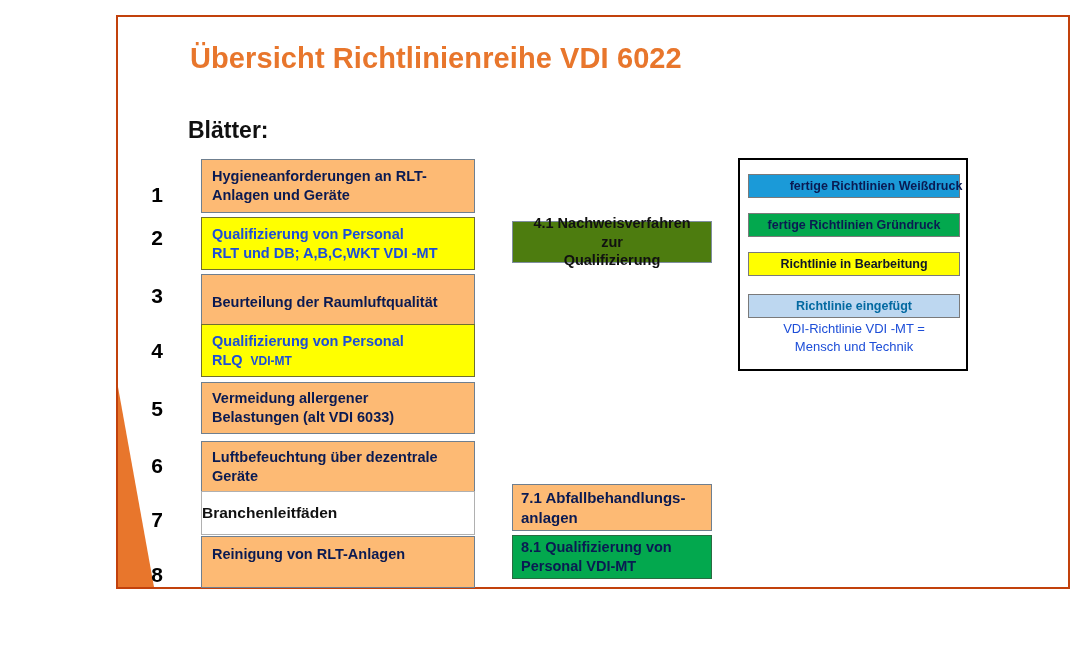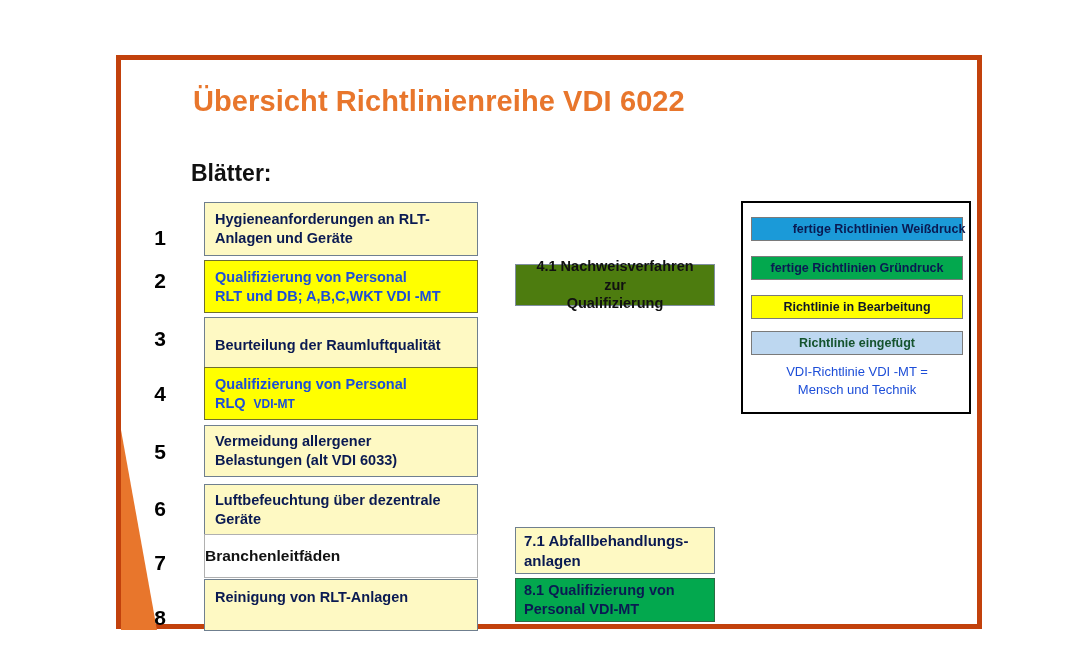--- a/index.html
+++ b/index.html
@@ -12,26 +12,25 @@
     height: 657px;
     font-family: "Liberation Sans", sans-serif;
     position: relative;
     overflow: hidden;
   }
 
   #slide {
     position: absolute;
     left: 116px;
     top: 15px;
-    width: 866px;
+    width: 954px;
     height: 574px;
     background: #ffffff;
-    border: 5px solid #c2410c;
-    box-sizing: border-box;
-    margin-top: 40px;
+    border: 2px solid #c2410c;
+    box-sizing: border-box;
   }
 
   
   #orange-wedge {
     position: absolute;
     left: 0px;
     top: 370px;
     width: 40px;
     height: 202px;
     overflow: hidden;
@@ -90,21 +89,21 @@
     padding: 3px 0 3px 10px;
     text-align: left;
   }
 
   .col2 {
     left: 394px;
     width: 200px;
     padding: 3px 8px;
   }
 
-  .c-blue   { background: #fef9c3; color: #0A1A52; border-color: #6f7f8f; }
+  .c-blue   { background: #fdba74; color: #0A1A52; border-color: #6f7f8f; }
   .c-yellow { background: #FFFF00; color: #1d4ed8; border-color: #6f6f30; }
   .c-white  { background: #FFFFFF; color: #111111; border-color: #b0b0b0; }
   .c-green  { background: #03A84E; color: #0A1A52; border-color: #2b6b42; }
   .c-lblue  { background: #4d7c0f; color: #111111; border-color: #808ea0; }
 
   .small-sub { font-size: 12px; font-weight: bold; }
 
   
   #legend {
     position: absolute;
@@ -220,21 +219,21 @@
   <div id="legend">
     <div class="lg" style="top:14px; background:#1B9AD8; color:#0A1A52;padding-left:44px;">
       <span>fertige Richtlinien Weißdruck</span>
     </div>
     <div class="lg" style="top:53px; background:#03A84E; color:#0A1A52;">
       <span>fertige Richtlinien Gründruck</span>
     </div>
     <div class="lg" style="top:92px; background:#FFFF00; color:#0f172a;">
       <span>Richtlinie in Bearbeitung</span>
     </div>
-    <div class="lg" style="top:128px; background:#BDD7F0; color:#14532d;text-align:center;">
+    <div class="lg" style="top:134px; background:#BDD7F0; color:#0369a1;text-align:center;">
       <span>Richtlinie eingefügt</span>
     </div>
     <div id="legend-note">
       <span class="ln">VDI-Richtlinie VDI -MT =</span><br>
       <span class="ln">Mensch und Technik</span>
     </div>
   </div>
 
 </div>
 

